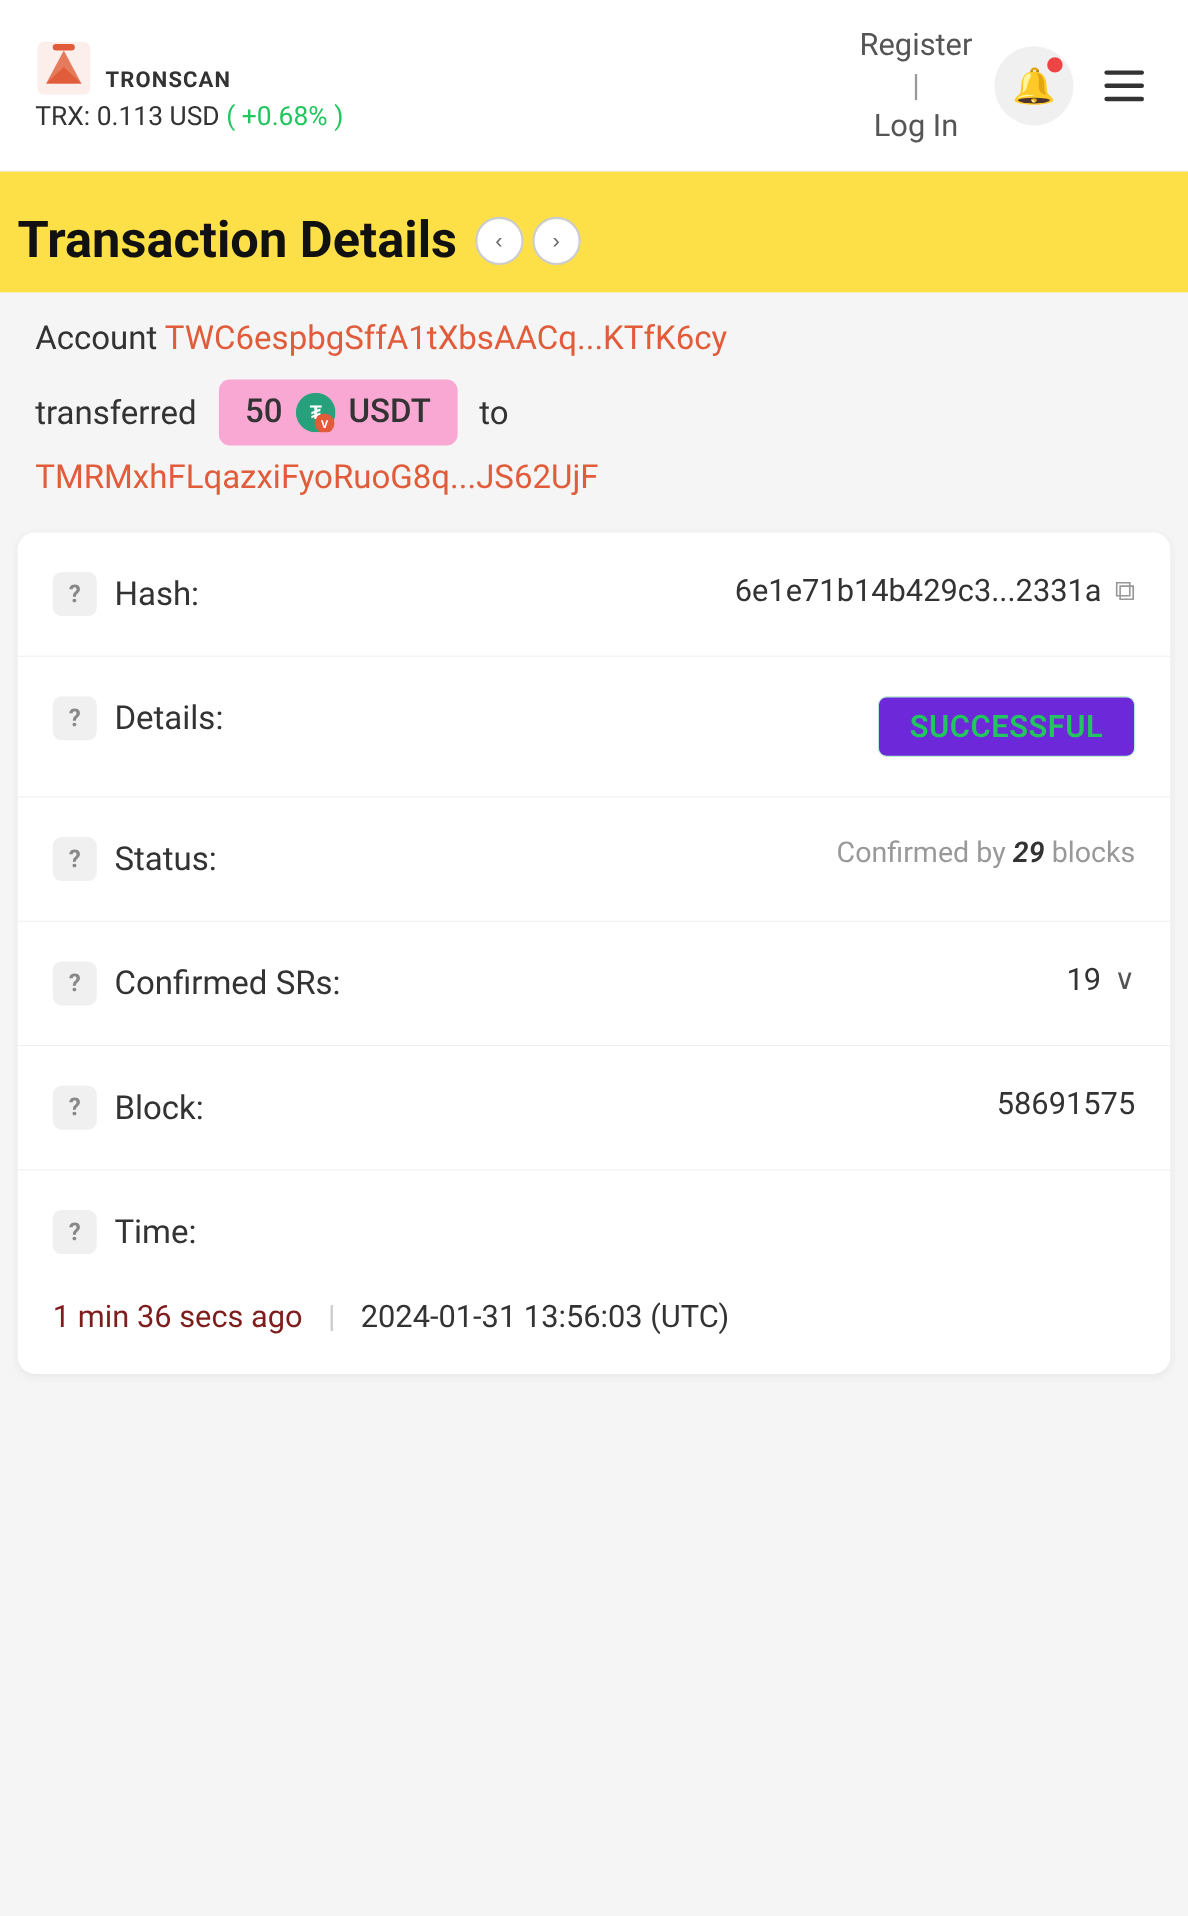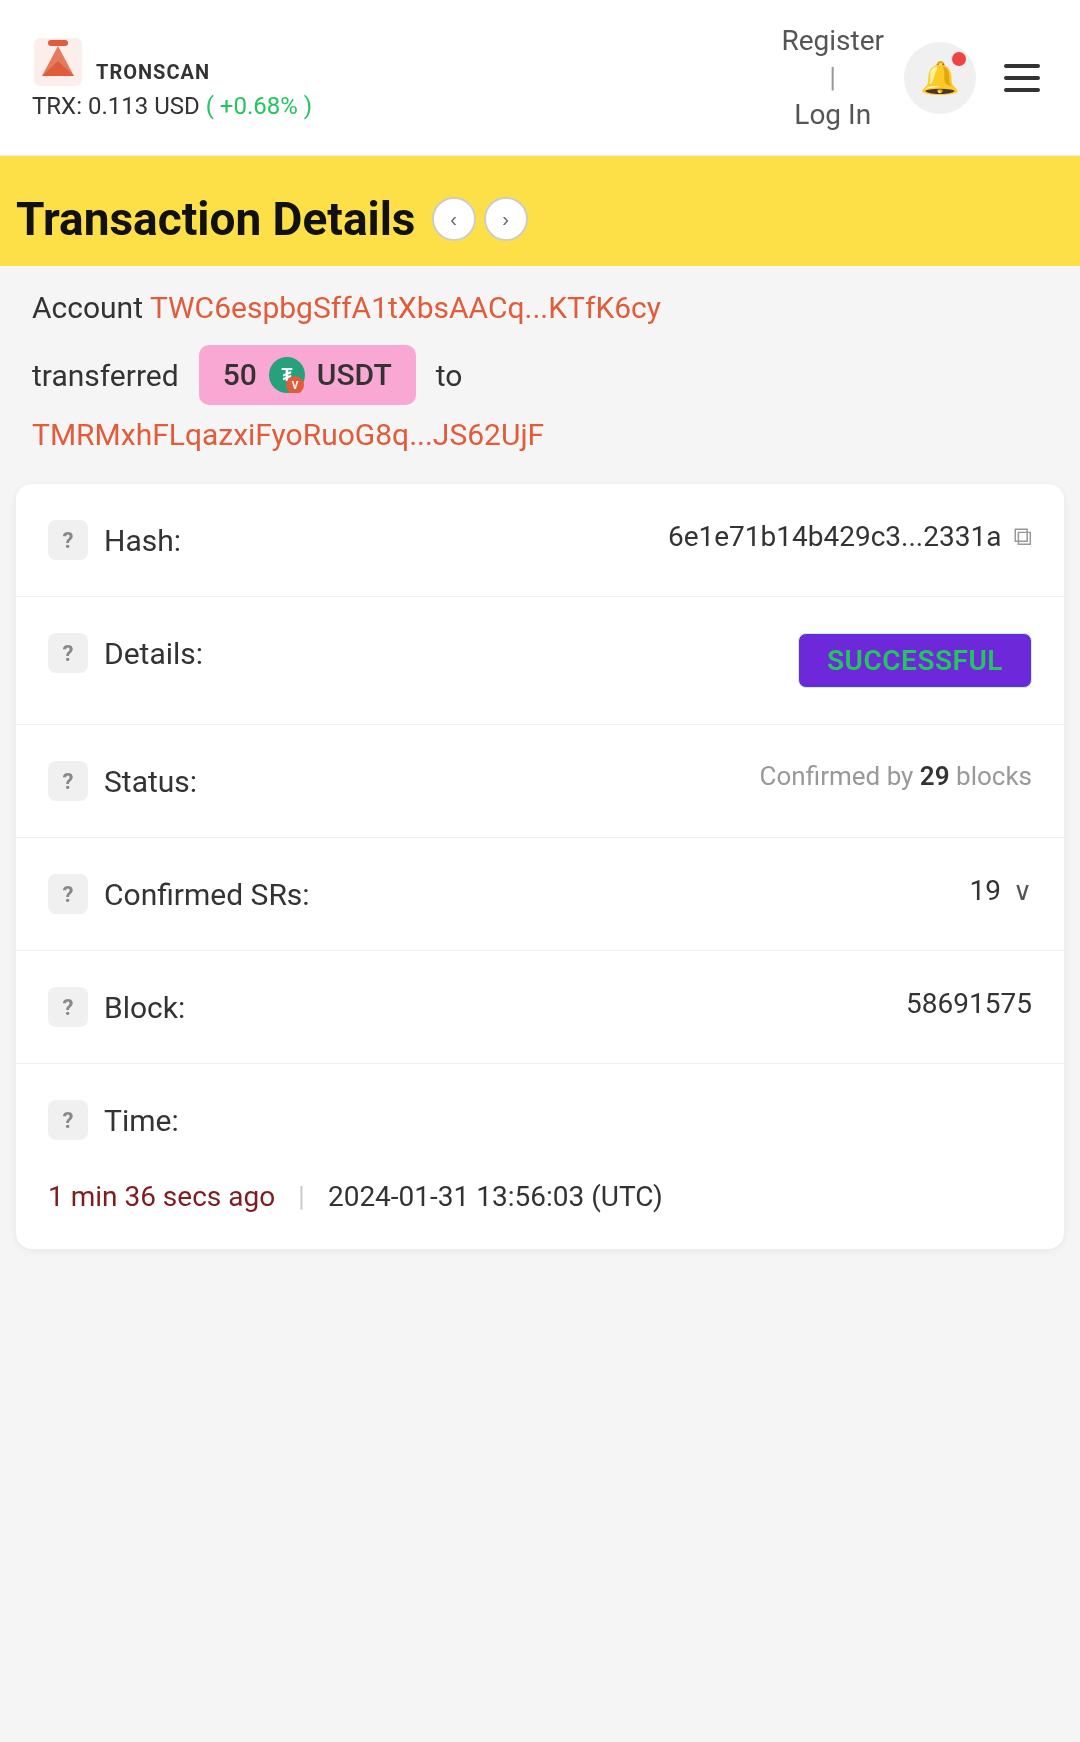--- a/index.html
+++ b/index.html
@@ -254,20 +254,21 @@
       align-items: flex-end;
       gap: 12px;
     }
     .confirmed-by {
       font-size: 26px;
       color: #999;
     }
     .confirmed-by strong {
       color: #333;
       font-weight: 600;
+      font-style: italic;
     }
     .copy-icon {
       font-size: 26px;
       color: #999;
       cursor: pointer;
     }
     .chevron-icon {
       font-size: 26px;
       color: #555;
     }

